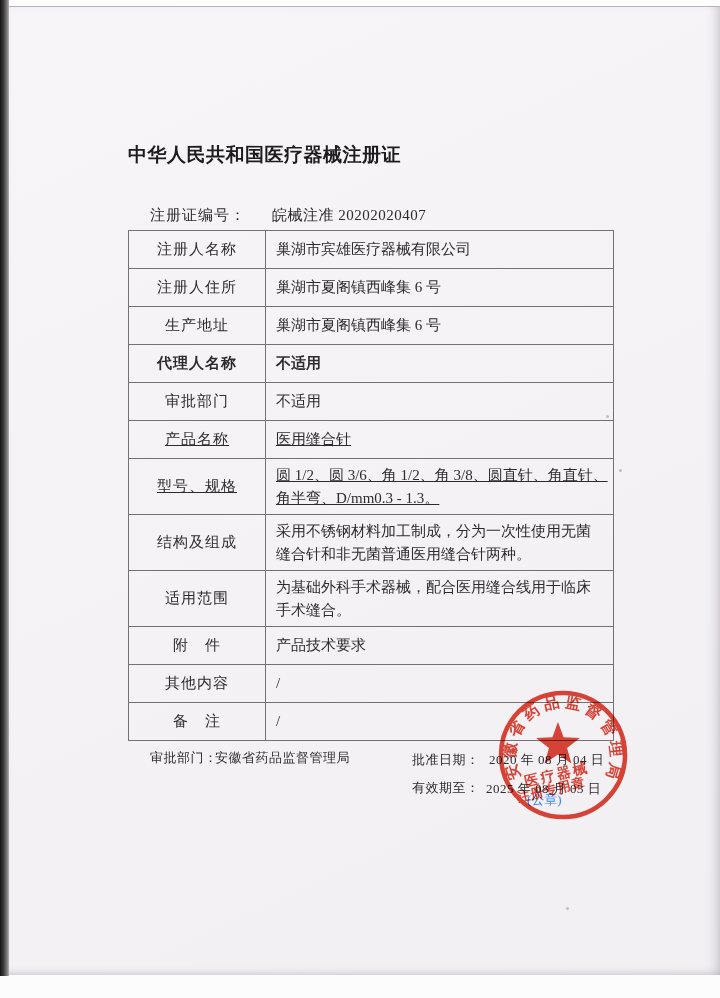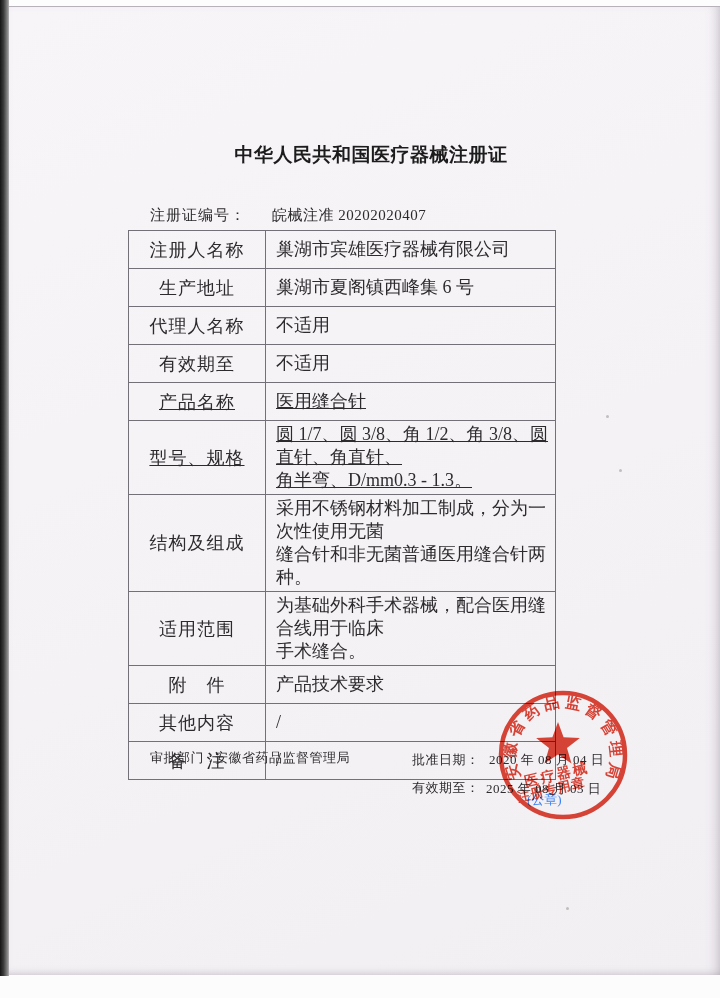--- a/index.html
+++ b/index.html
@@ -20,33 +20,33 @@
   .paper{
     position:absolute;left:9px;top:7px;width:711px;height:968px;
     background:linear-gradient(155deg,#f8f5f9 0%,#f5f2f6 55%,#f2eff3 100%);
     box-shadow:inset -10px 0 14px -10px rgba(110,100,118,.45),
                inset 0 -6px 8px -6px rgba(110,100,118,.35);
   }
   .speck{position:absolute;width:3px;height:3px;border-radius:50%;background:#9a948f;opacity:.55;}
 
   .doc-title{
     position:absolute;top:142px;left:128px;width:486px;
-    text-align:center;font-size:19px;font-weight:bold;color:#1c1c1c;
+    text-align:left;font-size:19px;font-weight:bold;color:#1c1c1c;
     letter-spacing:.5px;
   }
   .reg-line{
     position:absolute;top:206px;left:150px;font-size:15px;color:#2b2b2b;
     letter-spacing:1px;
   }
   .reg-line .val{margin-left:26px;letter-spacing:.5px;}
 
   table.cert{
-    position:absolute;top:230px;left:128px;width:428px;
+    position:absolute;top:230px;left:128px;width:486px;
     border-collapse:collapse;table-layout:fixed;
-    font-size:18px;color:#2d2b2e;
+    font-size:15px;color:#2d2b2e;
   }
   table.cert td{border:1px solid #747077;vertical-align:middle;}
   td.cell-label{width:134px;text-align:center;letter-spacing:1px;}
   td.cell-value{padding:2px 2px 2px 10px;white-space:pre-line;line-height:23px;}
 
   .footer-text{position:absolute;font-size:13px;color:#2e2c2f;letter-spacing:.5px;}
   .seal-note{position:absolute;font-size:13px;color:#3b82f6;}
 
   .stamp{
     position:absolute;left:488px;top:680px;width:150px;height:150px;
@@ -71,38 +71,42 @@
   <span>注册证编号：</span><span class="val">皖械注准 20202020407</span>
 </div>
 
 <table class="cert">
   <tbody>
       <tr style="height: 38px;">
         <td class="cell-label">注册人名称</td>
         <td class="cell-value">巢湖市宾雄医疗器械有限公司</td>
       </tr>
       <tr style="height: 38px;">
+        <td class="cell-label">注册人住所</td>
+        <td class="cell-value">巢湖市夏阁镇西峰集 6 号</td>
+      </tr>
+      <tr style="height: 38px;">
         <td class="cell-label">生产地址</td>
         <td class="cell-value">巢湖市夏阁镇西峰集 6 号</td>
       </tr>
-      <tr style="height: 38px;">
+      <tr style="height: 38px; font-weight: bold;">
         <td class="cell-label">代理人名称</td>
         <td class="cell-value">不适用</td>
       </tr>
       <tr style="height: 38px;">
-        <td class="cell-label">有效期至</td>
+        <td class="cell-label">审批部门</td>
         <td class="cell-value">不适用</td>
       </tr>
       <tr style="height: 38px; text-decoration: underline;">
         <td class="cell-label">产品名称</td>
         <td class="cell-value">医用缝合针</td>
       </tr>
       <tr style="height: 56px; text-decoration: underline;">
         <td class="cell-label">型号、规格</td>
-        <td class="cell-value">圆 1/7、圆 3/8、角 1/2、角 3/8、圆直针、角直针、
+        <td class="cell-value">圆 1/2、圆 3/6、角 1/2、角 3/8、圆直针、角直针、
 角半弯、D/mm0.3 - 1.3。</td>
       </tr>
       <tr style="height: 56px;">
         <td class="cell-label">结构及组成</td>
         <td class="cell-value">采用不锈钢材料加工制成，分为一次性使用无菌
 缝合针和非无菌普通医用缝合针两种。</td>
       </tr>
       <tr style="height: 56px;">
         <td class="cell-label">适用范围</td>
         <td class="cell-value">为基础外科手术器械，配合医用缝合线用于临床

